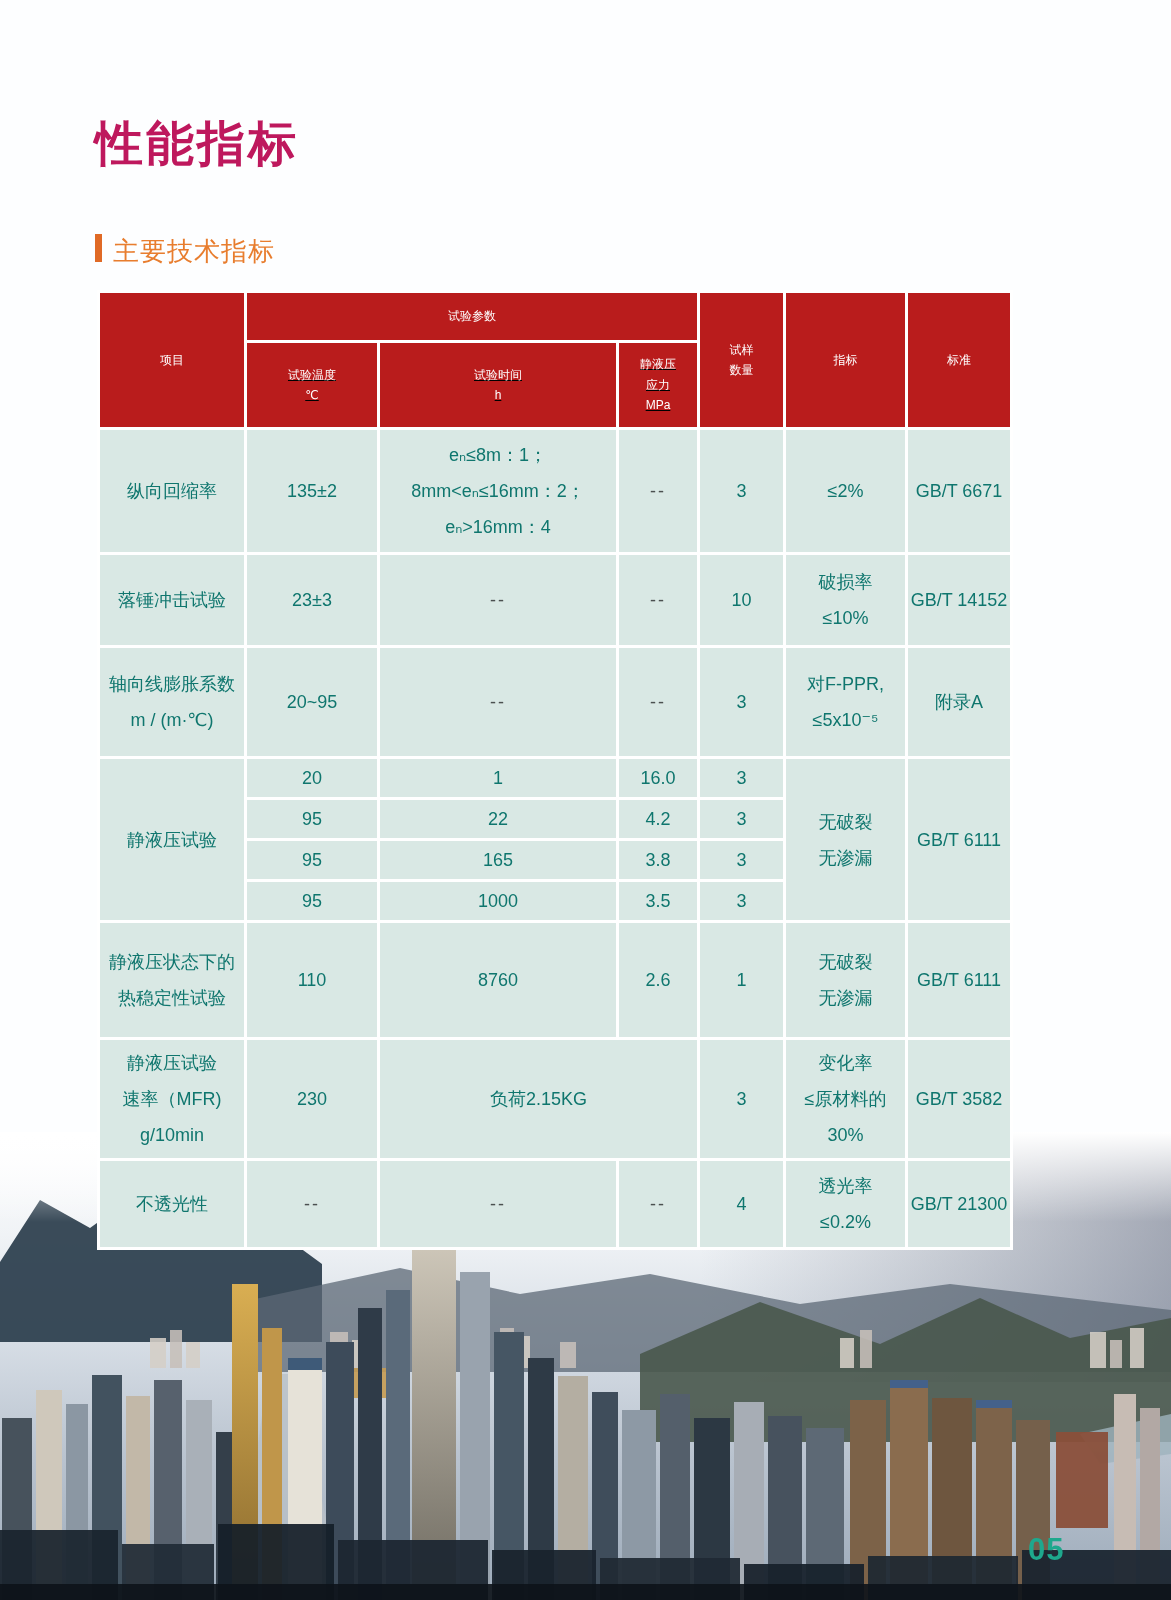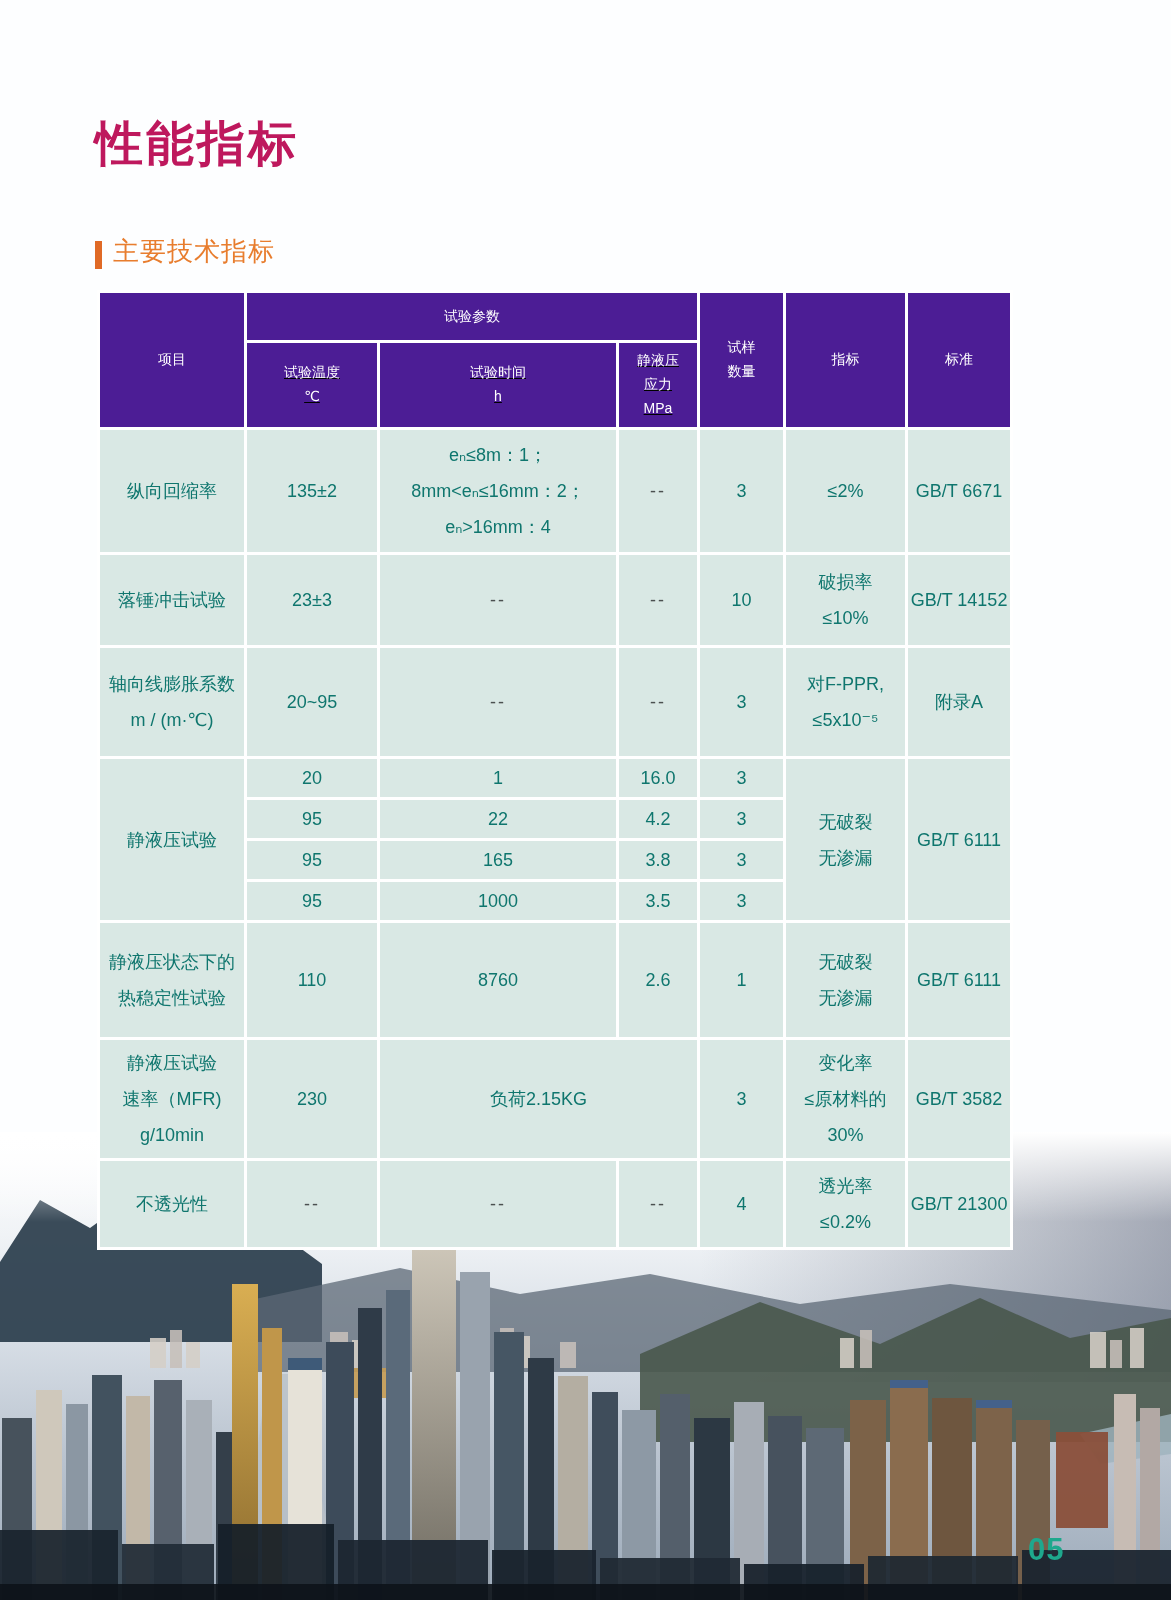--- a/index.html
+++ b/index.html
@@ -15,39 +15,39 @@
   .title-cn{
     position:absolute;left:95px;top:112px;
     font-size:48px;font-weight:700;color:#be185d;letter-spacing:3px;
   }
   .title-en{
     position:absolute;left:95px;top:176px;
     font-size:28px;font-weight:400;color:#159f8a;letter-spacing:.5px;
   }
   .section-heading{
     position:absolute;left:95px;top:234px;
-    display:flex;align-items:flex-end;
+    display:flex;align-items:flex-start;
   }
   .accent-bar{width:7px;height:28px;background:#e06a26;margin-right:11px;}
   .section-label{font-size:26px;color:#e87d2e;letter-spacing:1px;}
 
   
   .perf-table{
     position:absolute;left:97px;top:290px;width:916px;
     border-collapse:separate;border-spacing:3px;
     table-layout:fixed;background:#ffffff;
     z-index:2;
   }
   .perf-table th,.perf-table td{
     text-align:center;vertical-align:middle;
     white-space:pre-line;overflow:hidden;padding:0;
   }
   .perf-table th{
-    background:#4c1d95;color:#ffffff;
-    font-weight:400;font-size:14px;line-height:1.7;
+    background:#b91c1c;color:#ffffff;
+    font-weight:400;font-size:12px;line-height:1.7;
   }
   .perf-table td{
     background:#d9e8e4;color:#0f766e;
     font-size:18px;line-height:2.0;
   }
   tr.hdr-group{height:47px;}
   tr.hdr-sub{height:84px;text-decoration:underline;}
   tr.row-tall{height:122px;}
   tr.row-med{height:90px;}
   tr.row-med2{height:108px;}

